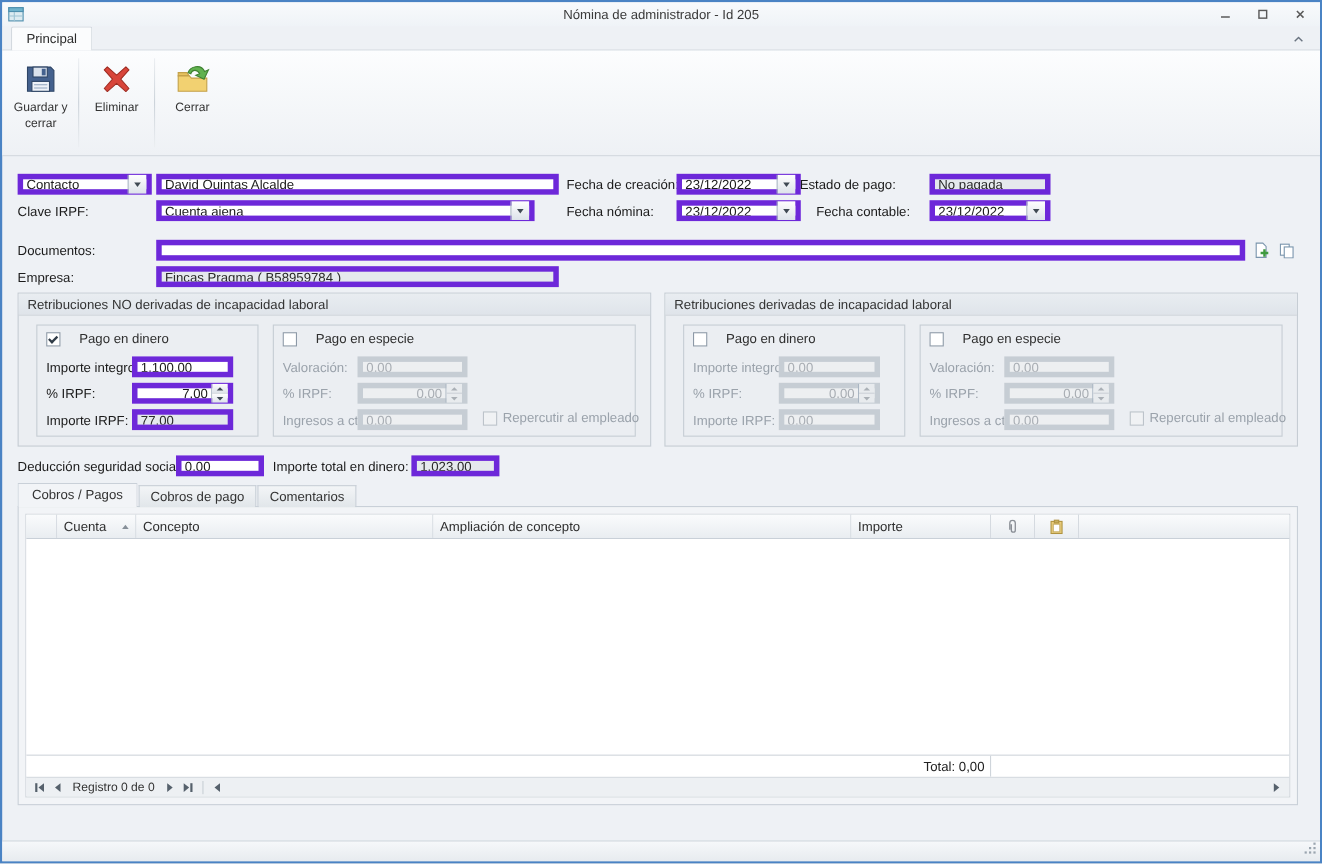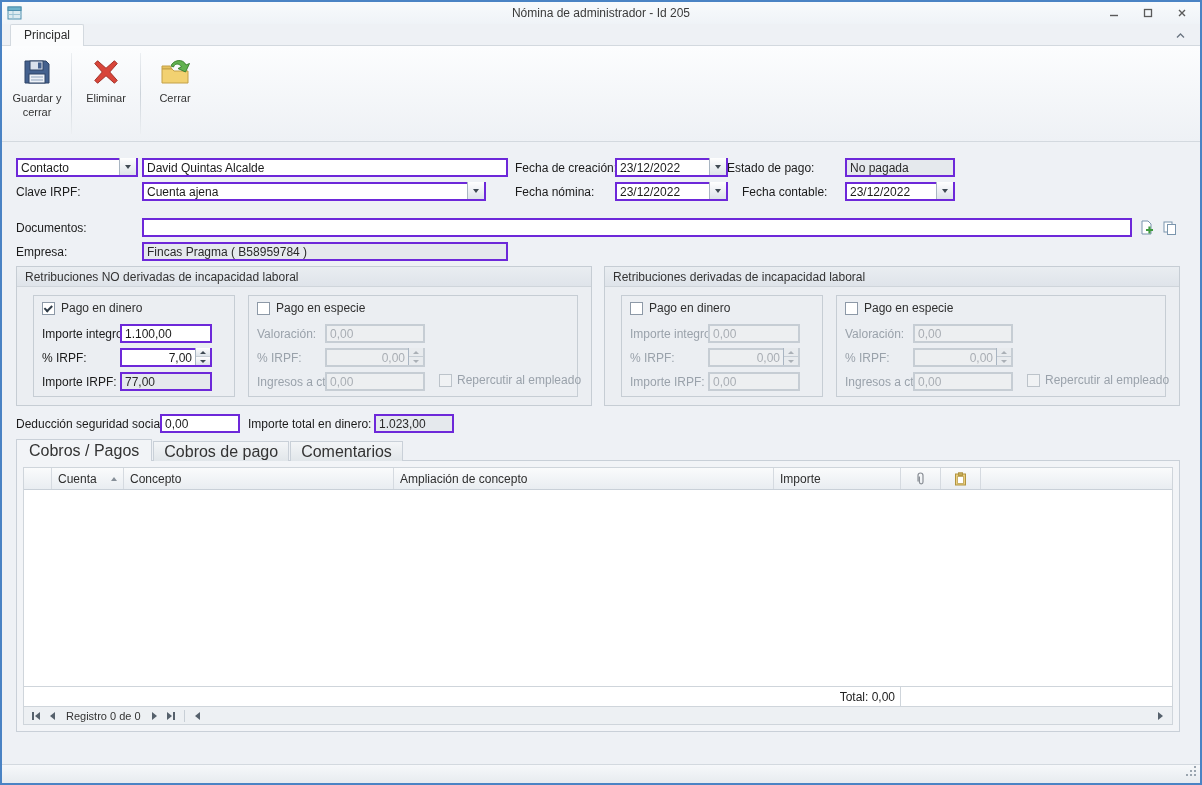--- a/index.html
+++ b/index.html
@@ -16,21 +16,21 @@
 .ribbon-tabs{position:absolute;left:0;top:22px;right:0;height:22px;background:#eef1f5;border-bottom:1px solid #d3d9df}
 .ribbon-tab{position:absolute;left:8px;top:0;height:22px;line-height:21px;padding:0 13px;background:#fbfcfd;border:1px solid #d3d9df;border-bottom:none;border-radius:2px 2px 0 0;font-size:12px;color:#2c2c2c;z-index:2}
 .ribbon-collapse{position:absolute;right:12px;top:6px;width:16px;height:12px;display:flex;align-items:center;justify-content:center}
 .ribbon-body{position:absolute;left:0;top:44px;right:0;height:96px;background:linear-gradient(#fcfdfe,#eef1f5);border-bottom:1px solid #d3d9df;display:flex;padding:3px 6px}
 .rb-btn{width:58px;display:flex;flex-direction:column;align-items:center;padding-top:6px;gap:3px}
 .rb-icon{height:34px;display:flex;align-items:center}
 .rb-label{font-size:11px;color:#333;text-align:center;line-height:1.25}
 .rb-sep{width:1px;background:linear-gradient(#eceff2,#ccd3da,#eceff2);margin:4px 5px}
 
 .label{position:absolute;font-size:12px;color:#1b1b1b;white-space:nowrap}
-.field{position:absolute;height:19px;border:2px solid #6d28d9;background:#fff;display:flex;align-items:flex-end}
+.field{position:absolute;height:19px;border:5px solid #6d28d9;background:#fff;display:flex;align-items:center}
 .field.ro{background:#e5e9ed}
 .field.dis{background:#edeff1;border-color:#c6cdd4}
 .fin{flex:1;min-width:0;height:100%;border:none;outline:none;background:transparent;font-family:"Liberation Sans",sans-serif;font-size:12px;color:#1b1b1b;padding:0 3px}
 .fin.ra{text-align:right}
 .field.dis .fin{color:#a9aeb4}
 .field.ro .fin{color:#2a2a2a}
 .dd-btn{width:17px;height:17px;border-left:1px solid #a9b5c2;background:linear-gradient(#fefefe,#dde3ea);display:flex;align-items:center;justify-content:center;flex:none}
 .tri-down{width:0;height:0;border-left:3.5px solid transparent;border-right:3.5px solid transparent;border-top:4px solid #3f4953}
 .spin{width:15px;height:17px;border-left:1px solid #a9b5c2;display:flex;flex-direction:column;flex:none}
 .spin>span{flex:1;display:flex;align-items:center;justify-content:center;background:linear-gradient(#fefefe,#dde3ea)}
@@ -38,31 +38,31 @@
 .tri-up-s{width:0;height:0;border-left:3px solid transparent;border-right:3px solid transparent;border-bottom:3.5px solid #3f4953}
 .tri-dn-s{width:0;height:0;border-left:3px solid transparent;border-right:3px solid transparent;border-top:3.5px solid #3f4953}
 .field.dis .tri-up-s{border-bottom-color:#aab0b6}
 .field.dis .tri-dn-s{border-top-color:#aab0b6}
 .field.dis .spin>span{background:#e8ebee}
 .icon-btn{position:absolute;width:20px;height:19px;display:flex;align-items:center;justify-content:center}
 
 .groupbox{position:absolute;border:1px solid #c6cdd4;background:#ebeef2}
 .group-title{height:20px;line-height:20px;padding-left:8px;background:linear-gradient(#e9edf1,#dfe4ea);border-bottom:1px solid #cfd5db;font-size:12px;color:#333}
 .subpanel{position:absolute;border:1px solid #c6cdd4}
-.sub-head{position:absolute;left:8px;top:5px;display:flex;align-items:center;gap:6px}
+.sub-head{position:absolute;left:8px;top:5px;display:flex;align-items:center;gap:17px}
 .sub-title{font-size:12px;color:#2f2f2f}
 .cb{width:13px;height:13px;border:1px solid #8d99a7;background:#fff;display:inline-flex;align-items:center;justify-content:center;flex:none}
 .cb[data-checked="true"]::after{content:"";width:6px;height:3px;border-left:2px solid #2f3b47;border-bottom:2px solid #2f3b47;transform:rotate(-45deg) translateY(-1px)}
 .cb.dis{border-color:#bcc3ca;background:#f0f2f4}
 .flabel{position:absolute;font-size:12px;white-space:nowrap;color:#1b1b1b}
 .flabel.dis{color:#9aa2ab}
 .rep{position:absolute;display:flex;align-items:center;gap:5px}
 
 .tabstrip{position:absolute;left:14px;top:437px;height:22px;display:flex;align-items:flex-end;z-index:2}
-.tab{height:20px;line-height:19px;padding:0 10px;background:linear-gradient(#f3f5f7,#e1e6ea);border:1px solid #c9d0d8;border-bottom:none;font-size:16px;color:#333;margin-right:1px}
+.tab{height:20px;line-height:19px;padding:0 10px;background:linear-gradient(#f3f5f7,#e1e6ea);border:1px solid #c9d0d8;border-bottom:none;font-size:12px;color:#333;margin-right:1px}
 .tab.active{height:22px;line-height:21px;background:#f2f4f7;padding:0 12px;border-radius:1px 1px 0 0}
 .tab-panel{position:absolute;left:14px;top:458px;width:1164px;height:272px;border:1px solid #c9d0d8;background:#f2f4f7;z-index:1}
 
 .grid{position:absolute;left:6px;top:6px;right:6px;bottom:6px;display:flex;flex-direction:column;border:1px solid #cfd5db;background:#fff}
 .g-head{height:22px;display:flex;background:linear-gradient(#fafbfc,#e9edf1);border-bottom:1px solid #c9d0d8;flex:none}
 .g-cell{border-right:1px solid #d5dae0;display:flex;align-items:center;padding:0 6px;font-size:12px;color:#2e2e2e;flex:none;background:linear-gradient(#fafbfc,#e9edf1)}
 .g-cell.cicon{justify-content:center;padding:0}
 .g-cell.fill{flex:1;border-right:none}
 .sort-asc{width:0;height:0;border-left:3.5px solid transparent;border-right:3.5px solid transparent;border-bottom:4px solid #868f98;margin-left:auto}
 .g-body{flex:1;background:#fff}

